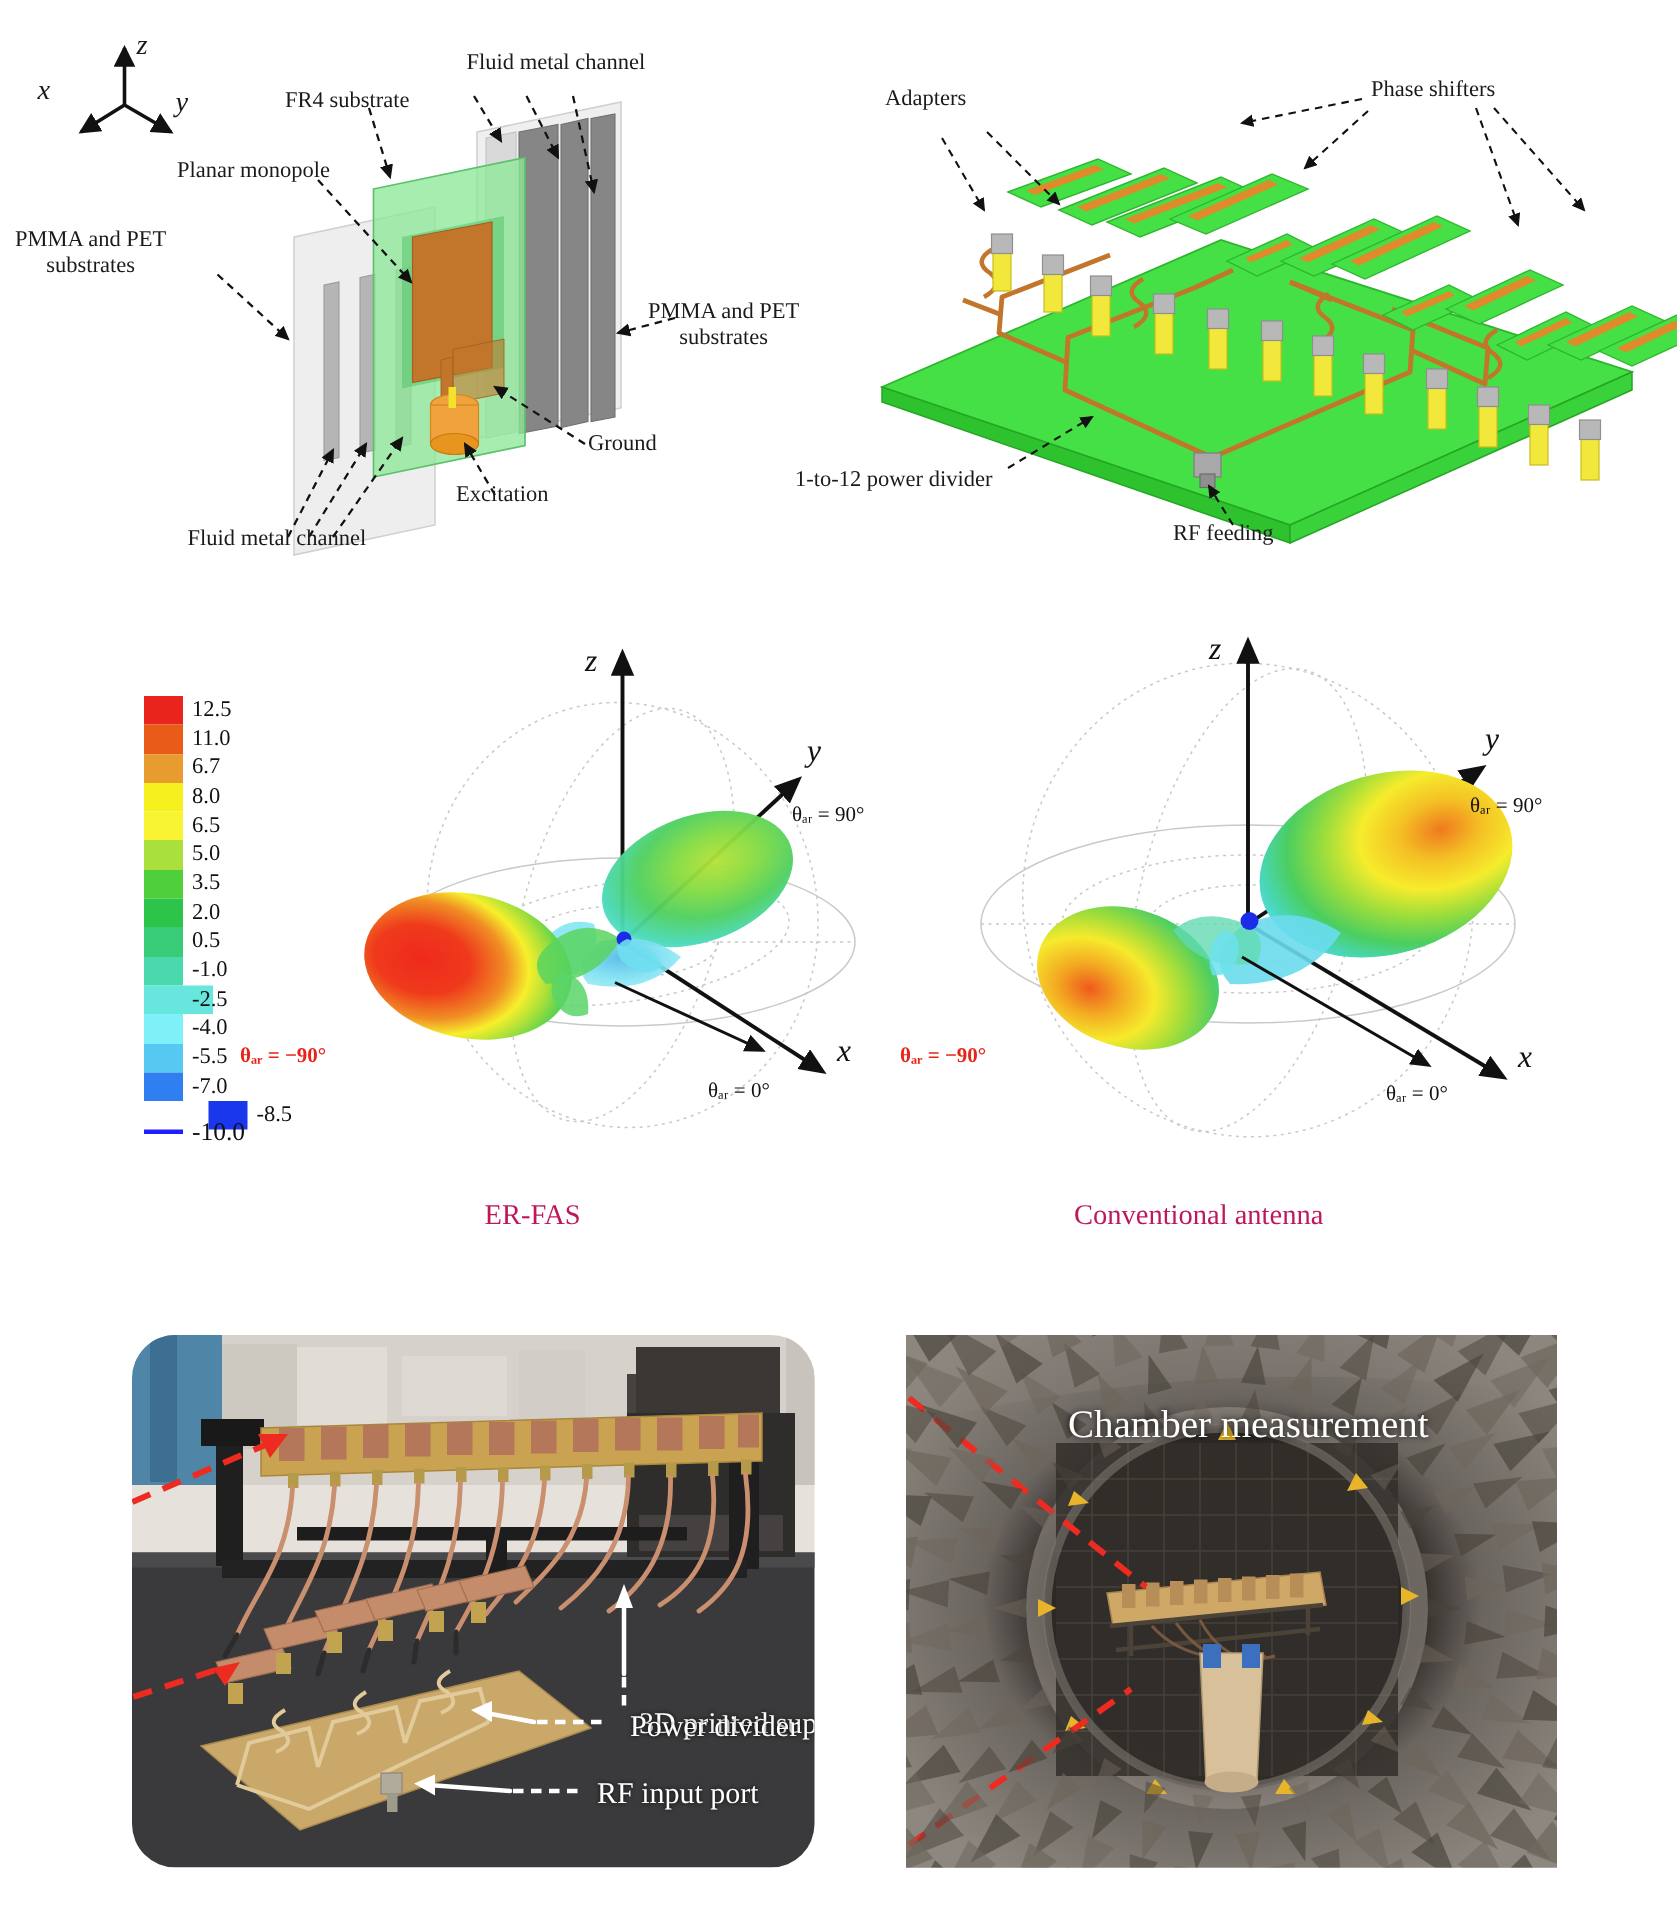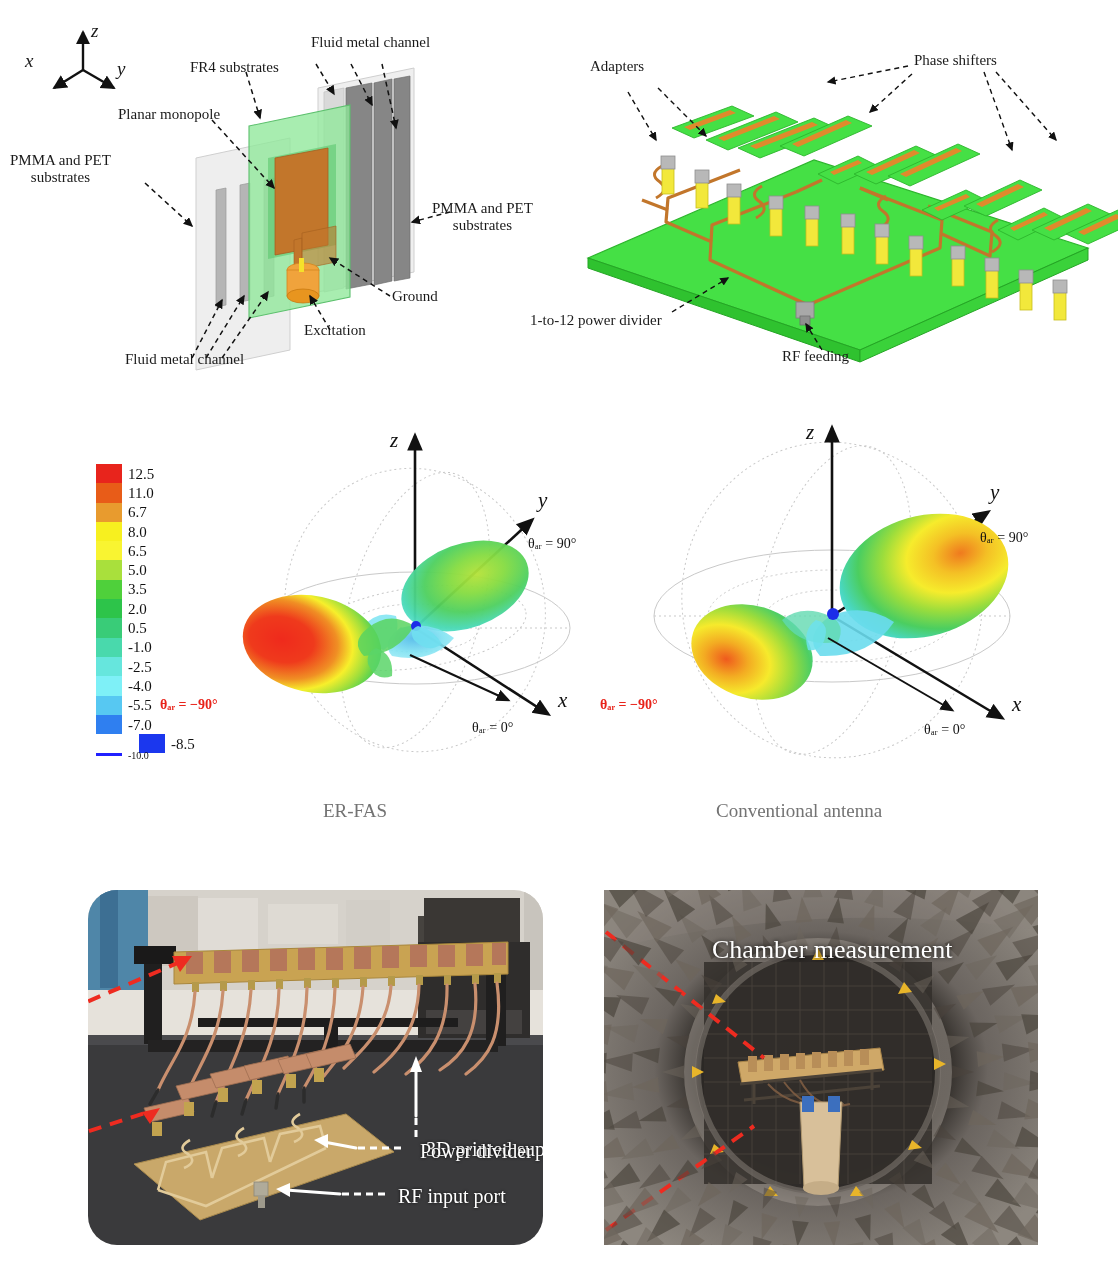--- a/index.html
+++ b/index.html
@@ -14,21 +14,21 @@
 
   
   #colorbar{position:absolute;left:96px;top:464px;width:26px;}
   #colorbar .sw{height:19.3px;width:26px;position:relative;}
   #colorbar .sw span{position:absolute;left:32px;top:50%;transform:translateY(-50%);
         font-size:15px;font-family:"Liberation Serif",serif;color:#111;white-space:nowrap;}
   #cb-last{height:3px;width:26px;position:relative;background:#2020ff;}
   #cb-last span{position:absolute;left:32px;top:50%;transform:translateY(-50%);
         font-size:15px;font-family:"Liberation Serif",serif;color:#111;white-space:nowrap;}
 
-  .capt{position:absolute;font-size:19px;font-family:"Liberation Serif",serif;color:#737373;}
+  .capt{position:absolute;font-size:19px;font-family:"Liberation Serif",serif;color:#be185d;}
   .thl{position:absolute;font-size:14px;font-family:"Liberation Serif",serif;}
   .thl.red{color:#e8231a;font-weight:bold;}
   .axlet{position:absolute;font-style:italic;font-size:21px;font-family:"Liberation Serif",serif;}
 
   .photoCap{position:absolute;color:#fff;font-size:20px;font-family:"Liberation Serif",serif;
             text-shadow:0 0 3px rgba(0,0,0,.85);white-space:nowrap;}
   .photoCapBig{position:absolute;color:#fff;font-size:26px;font-family:"Liberation Serif",serif;
             text-shadow:0 0 4px rgba(0,0,0,.9);white-space:nowrap;}
 </style>
 </head>
@@ -94,21 +94,21 @@
     <path d="M382,64 L396,128" stroke="#111" stroke-width="1.5" stroke-dasharray="5,4" fill="none" marker-end="url(#ahA)"></path>
     <path d="M145,183 L192,226" stroke="#111" stroke-width="1.5" stroke-dasharray="5,4" fill="none" marker-end="url(#ahA)"></path>
     <path d="M450,212 L412,222" stroke="#111" stroke-width="1.5" stroke-dasharray="5,4" fill="none" marker-end="url(#ahA)"></path>
     <path d="M390,296 L330,258" stroke="#111" stroke-width="1.5" stroke-dasharray="5,4" fill="none" marker-end="url(#ahA)"></path>
     <path d="M330,330 L310,296" stroke="#111" stroke-width="1.5" stroke-dasharray="5,4" fill="none" marker-end="url(#ahA)"></path>
     <path d="M192,358 L222,300" stroke="#111" stroke-width="1.5" stroke-dasharray="5,4" fill="none" marker-end="url(#ahA)"></path>
     <path d="M206,358 L244,296" stroke="#111" stroke-width="1.5" stroke-dasharray="5,4" fill="none" marker-end="url(#ahA)"></path>
     <path d="M222,358 L268,292" stroke="#111" stroke-width="1.5" stroke-dasharray="5,4" fill="none" marker-end="url(#ahA)"></path>
   </svg>
 
-  <div class="lbl" style="left:190px;top:59px;">FR4 substrates</div>
+  <div class="lbl" style="left:190px;top:59px;">FR4 substrate</div>
   <div class="lbl" style="left:118px;top:106px;">Planar monopole</div>
   <div class="lbl" style="left:311px;top:34px;">Fluid metal channel</div>
   <div class="lbl ctr" style="left:10px;top:152px;">
     <div>PMMA and PET</div>
     <div>substrates</div>
   </div>
   <div class="lbl ctr" style="left:432px;top:200px;">
     <div>PMMA and PET</div>
     <div>substrates</div>
   </div>
@@ -279,37 +279,37 @@
     </div>
     <div class="sw" id="" style="background: rgb(45, 196, 74);">
       <span>2.0</span>
     </div>
     <div class="sw" id="" style="background: rgb(57, 204, 120);">
       <span>0.5</span>
     </div>
     <div class="sw" id="" style="background: rgb(73, 217, 172);">
       <span>-1.0</span>
     </div>
-    <div class="sw" id="" style="background: rgb(102, 230, 221);">
+    <div class="sw" id="" style="background: rgb(102, 230, 221); padding-left: 20px;">
       <span>-2.5</span>
     </div>
     <div class="sw" id="" style="background: rgb(126, 240, 247);">
       <span>-4.0</span>
     </div>
     <div class="sw" id="" style="background: rgb(87, 200, 242);">
       <span>-5.5</span>
     </div>
     <div class="sw" id="" style="background: rgb(47, 127, 240);">
       <span>-7.0</span>
     </div>
     <div class="sw" id="" style="background: rgb(27, 55, 238); margin-left: 43px;">
       <span>-8.5</span>
     </div>
     <div class="" id="cb-last" style="background: rgb(32, 32, 255); height: 3px; width: 26px; position: relative;">
-      <span style="position: absolute; left: 32px; top: 50%; transform: translateY(-50%); font-size: 10px;">-10.0</span>
+      <span style="position: absolute; left: 32px; top: 50%; transform: translateY(-50%); font-size: 17px;">-10.0</span>
     </div>
   </div>
 
 <div class="fig" style="left:250px;top:400px;width:340px;height:400px;">
   <svg style="position:absolute;left:0;top:0;" width="340" height="400" viewBox="0 0 340 400">
     <defs>
       <marker id="ahP1" markerWidth="8" markerHeight="8" refX="5.6" refY="3" orient="auto">
         <path d="M0,0 L7,3 L0,6 z" fill="#111"></path>
       </marker>
       <radialGradient id="lobeL" cx="28%" cy="52%" r="78%">

